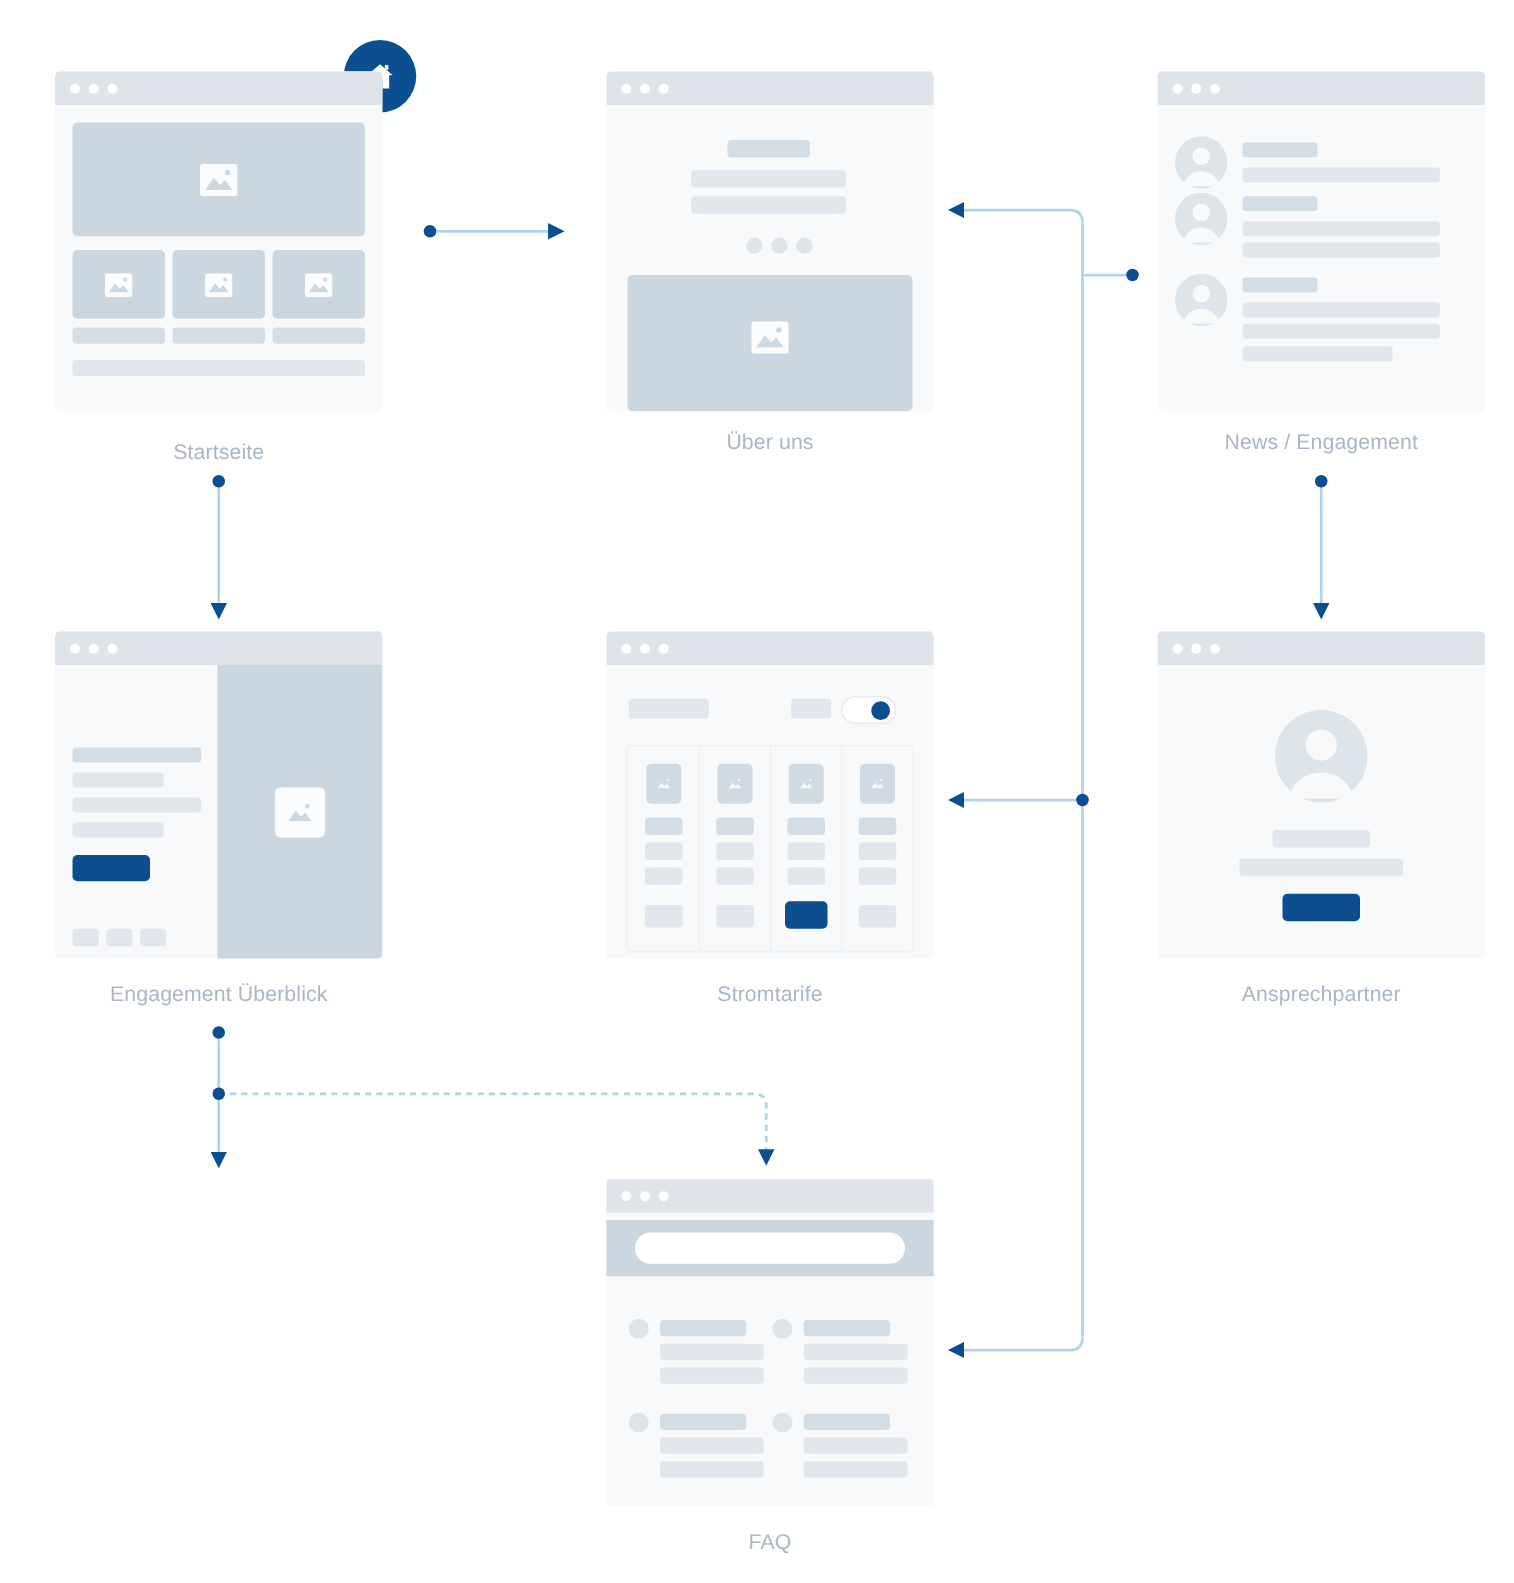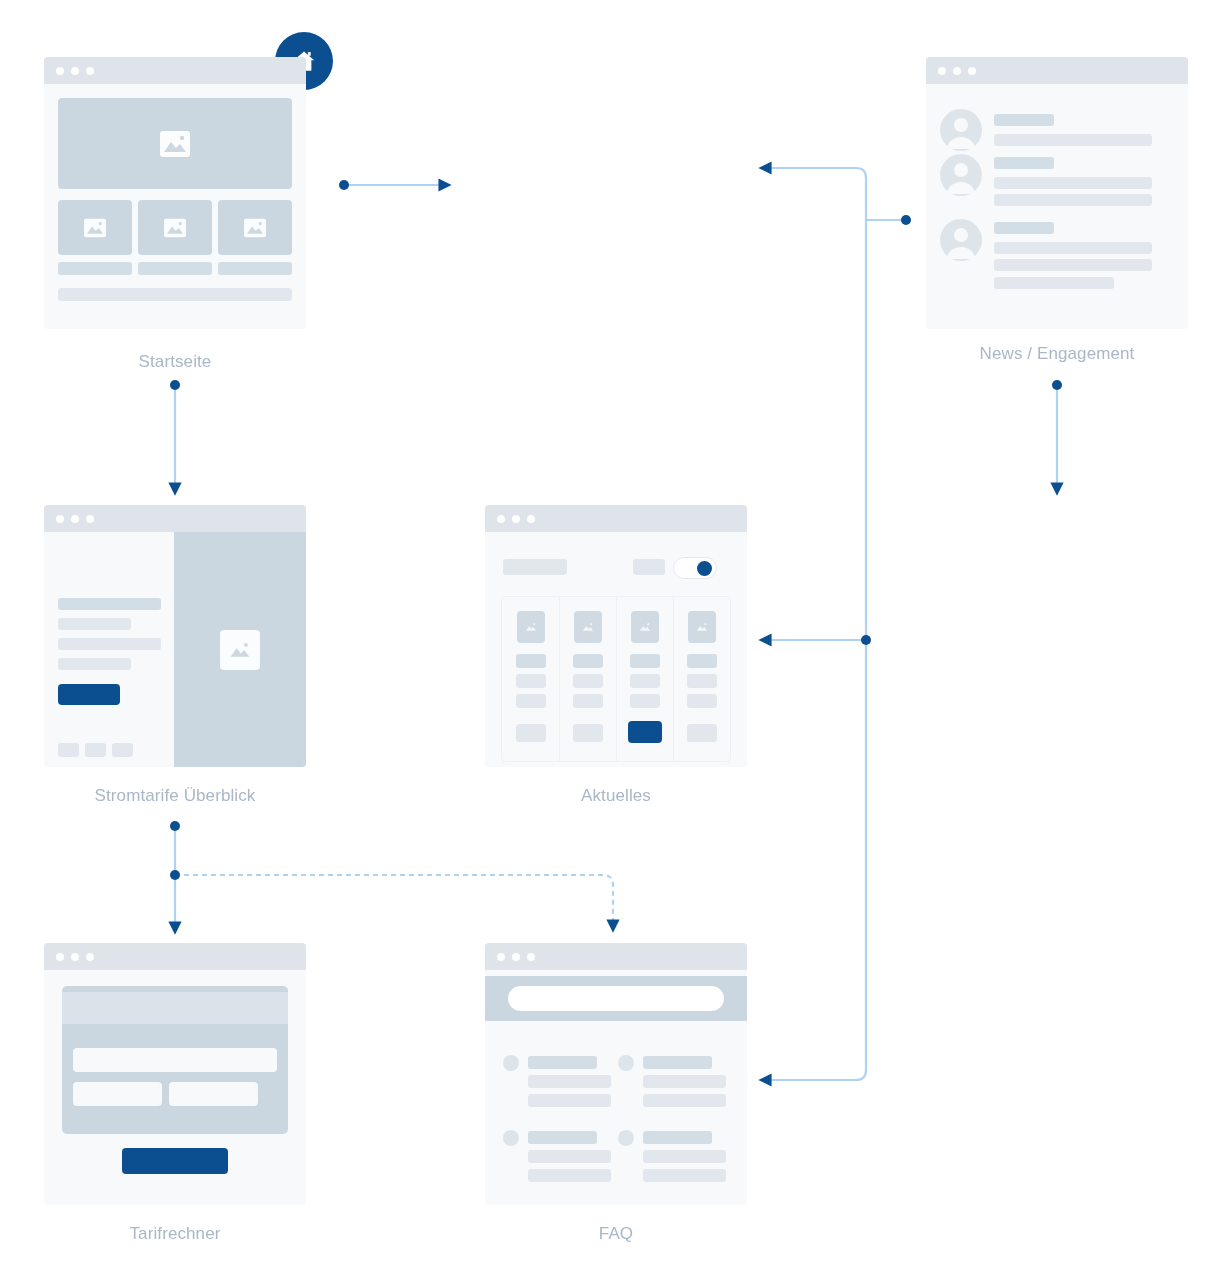--- a/index.html
+++ b/index.html
@@ -162,20 +162,45 @@
         </div>
         <div class="blk mid" style="left:14px; top:178px; width:74px; height:13px;"></div>
         <div class="blk mid" style="left:94px; top:178px; width:74px; height:13px;"></div>
         <div class="blk mid" style="left:174px; top:178px; width:74px; height:13px;"></div>
         <div class="blk" style="left:14px; top:204px; right:14px; height:13px;"></div>
       </div>
     </div>
     <div class="caption" style="top:295px;">Startseite</div>
   </div>
 
+  <div class="node" style="left:485px; top:57px; width:262px; height:272px;">
+    <div class="card">
+      <div class="titlebar">
+        <span class="dot d1"></span>
+        <span class="dot d2"></span>
+        <span class="dot d3"></span>
+      </div>
+      <div class="body">
+        <div class="blk mid" style="left:97px; top:28px; width:66px; height:14px;"></div>
+        <div class="blk" style="left:68px; top:52px; width:124px; height:14px;"></div>
+        <div class="blk" style="left:68px; top:73px; width:124px; height:14px;"></div>
+        <div class="circ" style="left:112px; top:106px; width:13px; height:13px;"></div>
+        <div class="circ" style="left:132px; top:106px; width:13px; height:13px;"></div>
+        <div class="circ" style="left:152px; top:106px; width:13px; height:13px;"></div>
+        <div class="imgph" style="left:17px; top:136px; right:17px; bottom:0; background:#cbd7e0;">
+          <svg width="30" height="26" viewBox="0 0 30 26" style="top:46%;">
+            <rect width="30" height="26" rx="3" fill="#fbfcfd"></rect>
+            <path d="M4 21 L11 11 L16 17 L20 13 L26 21 Z" fill="#cdd8e1"></path>
+            <circle cx="22" cy="7" r="2.2" fill="#cdd8e1"></circle>
+          </svg>
+        </div>
+      </div>
+    </div>
+    <div class="caption" style="top:287px;">Über uns</div>
+  </div>
 
   <div class="node" style="left:926px; top:57px; width:262px; height:272px;">
     <div class="card">
       <div class="titlebar">
         <span class="dot d1"></span>
         <span class="dot d2"></span>
         <span class="dot d3"></span>
       </div>
       <div class="body">
 
@@ -229,21 +254,21 @@
         <div class="blk mid" style="left:14px; top:66px; width:103px; height:12px;"></div>
         <div class="blk" style="left:14px; top:86px; width:73px; height:12px;"></div>
         <div class="blk" style="left:14px; top:106px; width:103px; height:12px;"></div>
         <div class="blk" style="left:14px; top:126px; width:73px; height:12px;"></div>
         <div class="btn" style="left:14px; top:152px; width:62px; height:21px;"></div>
         <div class="blk" style="left:14px; top:211px; width:21px; height:14px;"></div>
         <div class="blk" style="left:41px; top:211px; width:21px; height:14px;"></div>
         <div class="blk" style="left:68px; top:211px; width:21px; height:14px;"></div>
       </div>
     </div>
-    <div class="caption" style="top:281px;">Stromtarife Überblick</div>
+    <div class="caption" style="top:281px;">Engagement Überblick</div>
   </div>
 
   <div class="node" style="left:485px; top:505px; width:262px; height:262px;">
     <div class="card">
       <div class="titlebar">
         <span class="dot d1"></span>
         <span class="dot d2"></span>
         <span class="dot d3"></span>
       </div>
       <div class="body">
@@ -305,43 +330,44 @@
                 </svg>
             </div>
             <div class="blk mid" style="left:50%; transform:translateX(-50%); top:57px; width:30px; height:14px;"></div>
             <div class="blk" style="left:50%; transform:translateX(-50%); top:77px; width:30px; height:14px;"></div>
             <div class="blk" style="left:50%; transform:translateX(-50%); top:97px; width:30px; height:14px;"></div>
             <div class="blk" style="left:50%; transform:translateX(-50%); top:127px; width:30px; height:18px;"></div>
           </div>
         </div>
       </div>
     </div>
-    <div class="caption" style="top:281px;">Aktuelles</div>
-  </div>
-
-
-  <div class="node" style="left:44px; top:943px; width:262px; height:262px;">
-    <div class="card">
-      <div class="titlebar">
-        <span class="dot d1"></span>
-        <span class="dot d2"></span>
-        <span class="dot d3"></span>
-      </div>
-      <div class="body">
-        <div class="panel" style="left:18px; top:16px; right:18px; height:148px; background:#cbd7e0; border-radius:5px;">
-          <div style="position:absolute; left:0; top:6px; width:100%; height:32px; background:#dbe3ea;"></div>
-          <div class="white" style="left:11px; top:62px; right:11px; height:24px;"></div>
-          <div class="white" style="left:11px; top:96px; width:89px; height:24px;"></div>
-          <div class="white" style="left:107px; top:96px; width:89px; height:24px;"></div>
-        </div>
-        <div class="btn" style="left:50%; transform:translateX(-50%); top:178px; width:106px; height:26px;"></div>
-      </div>
-    </div>
-    <div class="caption" style="top:281px;">Tarifrechner</div>
-  </div>
+    <div class="caption" style="top:281px;">Stromtarife</div>
+  </div>
+
+  <div class="node" style="left:926px; top:505px; width:262px; height:262px;">
+    <div class="card">
+      <div class="titlebar">
+        <span class="dot d1"></span>
+        <span class="dot d2"></span>
+        <span class="dot d3"></span>
+      </div>
+      <div class="body">
+        <svg class="avatar" style="left:50%; top:36px; transform:translateX(-50%);" width="74" height="74" viewBox="0 0 74 74">
+          <circle cx="37" cy="37" r="37" fill="#dde4ea"></circle>
+          <circle cx="37" cy="28" r="12.5" fill="#f7f9fb"></circle>
+          <path d="M12 71 a25 21 0 0 1 50 0 z" fill="#f7f9fb"></path>
+        </svg>
+        <div class="blk" style="left:50%; transform:translateX(-50%); top:132px; width:78px; height:14px;"></div>
+        <div class="blk" style="left:50%; transform:translateX(-50%); top:155px; width:131px; height:14px;"></div>
+        <div class="btn" style="left:50%; transform:translateX(-50%); top:183px; width:62px; height:22px;"></div>
+      </div>
+    </div>
+    <div class="caption" style="top:281px;">Ansprechpartner</div>
+  </div>
+
 
   <div class="node" style="left:485px; top:943px; width:262px; height:262px;">
     <div class="card">
       <div class="titlebar">
         <span class="dot d1"></span>
         <span class="dot d2"></span>
         <span class="dot d3"></span>
       </div>
       <div class="body">
         <div style="position:absolute; left:0; top:6px; width:100%; height:45px; background:#cbd7e0;">

